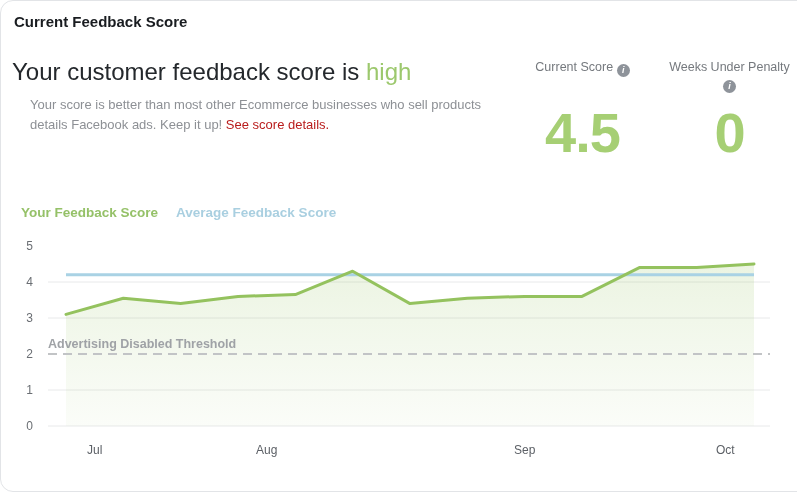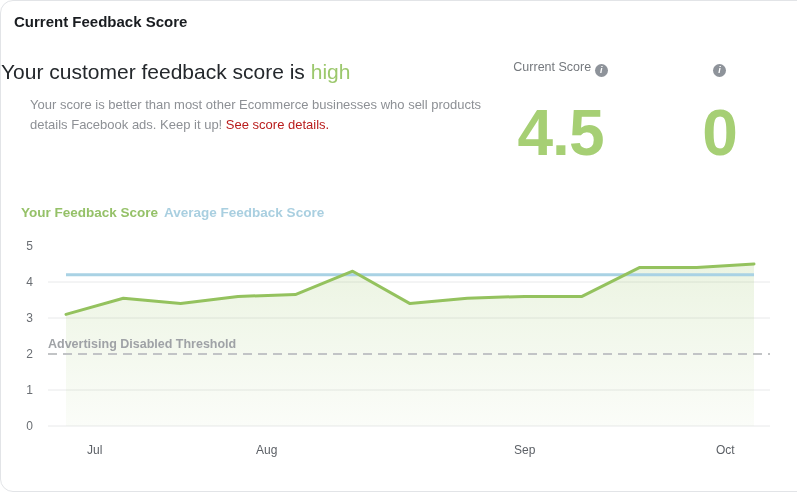--- a/index.html
+++ b/index.html
@@ -4,45 +4,45 @@
 <style>
   html,body{margin:0;padding:0;background:#fff;font-family:"Liberation Sans",sans-serif;}
   .card{
     position:relative;width:795px;height:490px;background:#ffffff;
     border:1px solid #e2e4e7;border-radius:13px;overflow:hidden;padding-left:37px;
   }
   .card-title{
     position:absolute;left:13px;top:12px;font-size:15px;font-weight:bold;color:#191c20;
   }
   .headline{
-    position:absolute;left:0;top:58px;font-size:21px;color:#24282c;line-height:26px;white-space:nowrap;
+    position:absolute;left:11px;top:58px;font-size:24px;color:#24282c;line-height:26px;white-space:nowrap;
   }
   .headline .highlight{color:#9cc86d;}
   .desc{
     position:absolute;left:29px;top:94px;font-size:13px;line-height:20px;color:#8d9095;
   }
   .desc a{color:#b91c1c;text-decoration:none;cursor:pointer;}
   .stats{
-    position:absolute;left:492px;top:58px;display:flex;gap:24px;
+    position:absolute;left:514px;top:58px;display:flex;gap:12px;
   }
   .stat{width:135px;text-align:center;}
   .stat-label{
     font-size:12.5px;color:#75797e;line-height:16px;height:44px;
   }
   .info-icon{
     display:inline-block;width:13px;height:13px;border-radius:50%;
     background:#8e939a;color:#fff;font-size:9px;line-height:13px;text-align:center;
     font-weight:bold;font-style:italic;vertical-align:-2px;cursor:pointer;
   }
   .info-icon::before{content:"i";}
   .stat-value{
-    font-size:64px;font-weight:bold;line-height:60px;color:#a6cf74;letter-spacing:-1px;
+    font-size:56px;font-weight:bold;line-height:60px;color:#a6cf74;letter-spacing:-1px;
   }
   .legend{
-    position:absolute;left:20px;top:204px;display:flex;gap:6px;
+    position:absolute;left:20px;top:204px;display:flex;gap:18px;
     font-size:13.5px;font-weight:bold;
   }
   .legend-item{cursor:pointer;}
   .legend-green{color:#95c168;}
   .legend-blue{color:#a9cfe0;}
   .chart-svg{position:absolute;left:0;top:230px;}
   .ytick{font-family:"Liberation Sans",sans-serif;font-size:12px;fill:#6a6e73;}
   .xtick{font-family:"Liberation Sans",sans-serif;font-size:12px;fill:#5c6066;}
   .th-label{font-family:"Liberation Sans",sans-serif;font-size:12.5px;font-weight:bold;fill:#9fa2a6;}
 </style>
@@ -66,20 +66,21 @@
   <div class="stats">
     <div class="stat">
       <div class="stat-label">
         <span>Current Score</span>
         <span class="info-icon"></span>
       </div>
       <div class="stat-value">4.5</div>
     </div>
     <div class="stat">
       <div class="stat-label">
+        <span>Weeks Under Penalty</span>
         <span class="info-icon"></span>
       </div>
       <div class="stat-value">0</div>
     </div>
   </div>
 
   <div class="legend">
     <span class="legend-item legend-green">Your Feedback Score</span>
     <span class="legend-item legend-blue">Average Feedback Score</span>
   </div>

